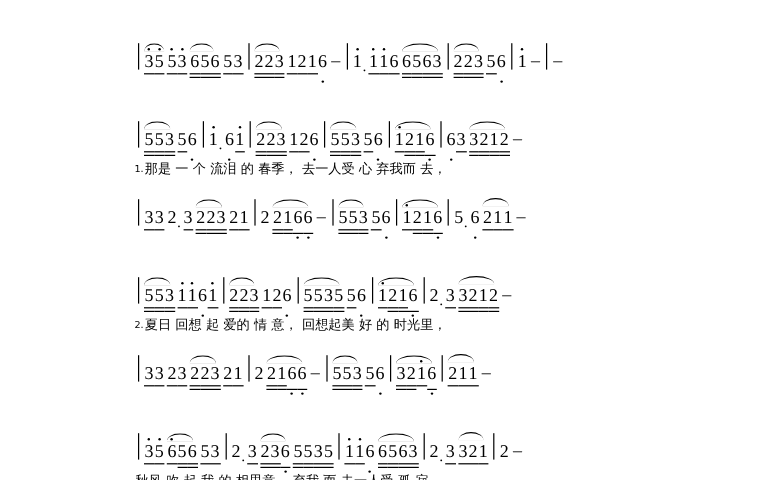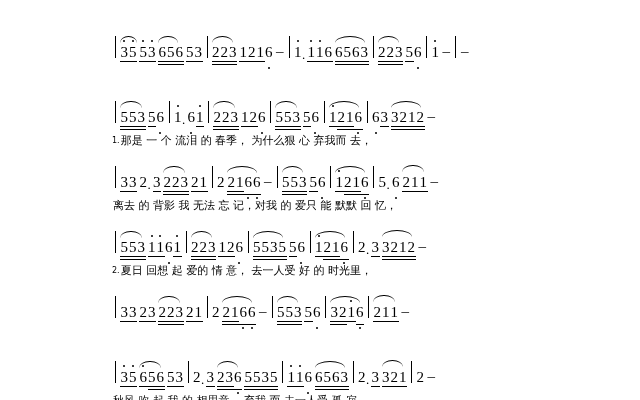--- a/index.html
+++ b/index.html
@@ -280,21 +280,21 @@
           <span class="slur" style="left:0;right:4px;top:-8px;"></span>
           <span class="note b2">3</span>
           <span class="note b2">2</span>
           <span class="note b2">1</span>
           <span class="note b2">2</span>
         </span>
         <span class="dash">–</span>
       </div>
       <div class="lyric-row">
         <span class="lyric-num">1.</span>
-        <span>那是    一  个  流泪  的  春季，  为什么狠  心  弃我而  去，</span>
+        <span>那是    一  个  流泪  的  春季，  去一人受  心  弃我而  去，</span>
       </div>
     </div>
 
     <div class="system">
       <div class="notes-row">
         <span class="barline"></span>
         <span class="grp">
           <span class="note b1">3</span>
           <span class="note b1">3</span>
         </span>
@@ -355,24 +355,20 @@
           <span class="note b1 dotdn">6</span>
         </span>
         <span class="grp">
           <span class="slur" style="left:0;right:4px;top:-9px;"></span>
           <span class="note b1">2</span>
           <span class="note b1">1</span>
           <span class="note b1">1</span>
         </span>
         <span class="dash">–</span>
       </div>
-      <div class="lyric-row">
-        <span class="lyric-num"></span>
-        <span>离去 的  背影  我  无法 忘  记，对我    的 爱只  能  默默 回 忆，</span>
-      </div>
     </div>
 
     <div class="system">
       <div class="notes-row">
         <span class="barline"></span>
         <span class="grp">
           <span class="slur" style="left:0;right:4px;top:-8px;"></span>
           <span class="note b2">5</span>
           <span class="note b2">5</span>
           <span class="note b2">3</span>
@@ -427,21 +423,21 @@
           <span class="slur" style="left:0;right:4px;top:-9px;"></span>
           <span class="note b2">3</span>
           <span class="note b2">2</span>
           <span class="note b2">1</span>
           <span class="note b2">2</span>
         </span>
         <span class="dash">–</span>
       </div>
       <div class="lyric-row">
         <span class="lyric-num">2.</span>
-        <span>夏日    回想  起 爱的  情  意，  去一人受  好  的  时光里，</span>
+        <span>夏日    回想  起 爱的  情  意，  回想起美  好  的  时光里，</span>
       </div>
     </div>
 
     <div class="system">
       <div class="notes-row">
         <span class="barline"></span>
         <span class="grp">
           <span class="note b1">3</span>
           <span class="note b1">3</span>
         </span>

